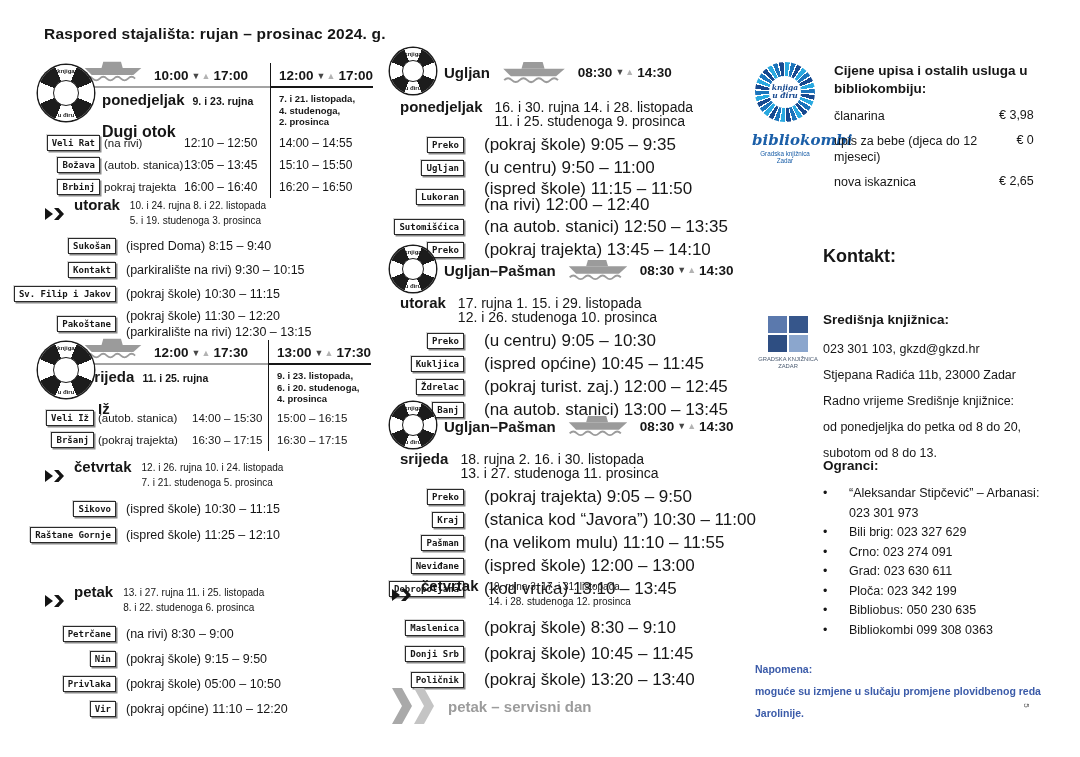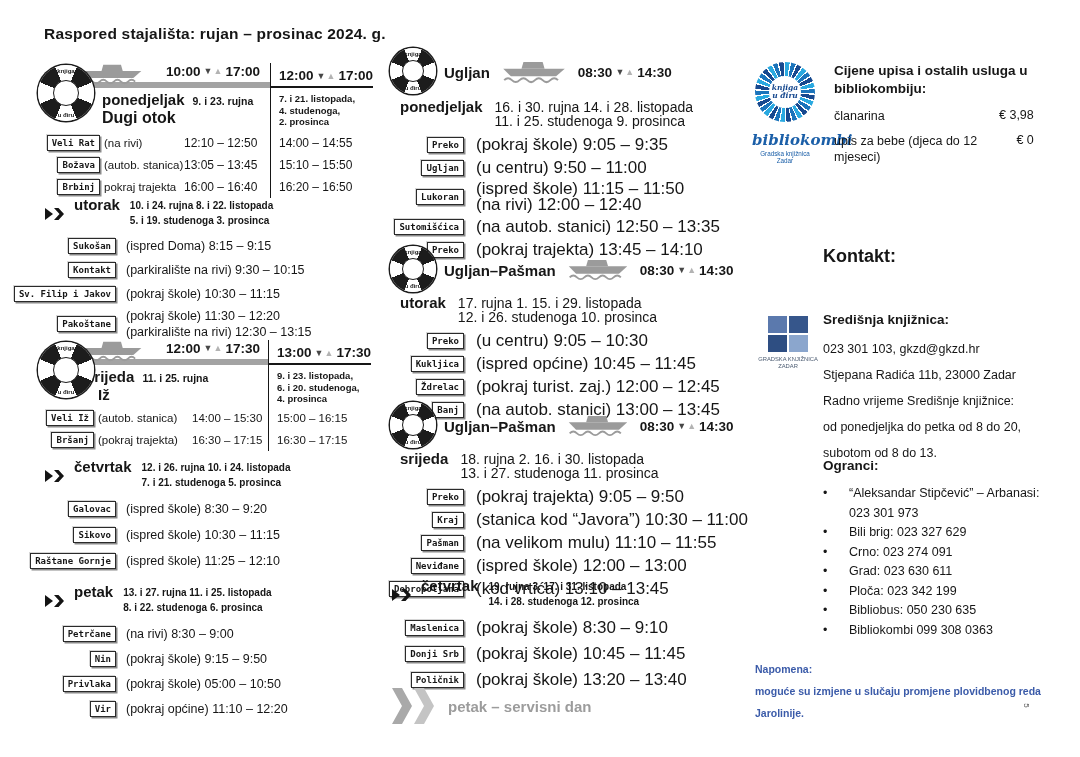--- a/index.html
+++ b/index.html
@@ -26,54 +26,54 @@
   .ferry{flex:none}
 
   .htime{font-weight:bold;font-size:13.5px;display:inline-flex;align-items:center;gap:3px;white-space:nowrap}
   .tw{font-size:9px}
   .twd{color:#474747}.twu{color:#b3b3b3;margin-left:-2px}
 
   
   .grid{display:grid}
   .mon-grid{grid-template-columns:64px 80px 86px 1fr;grid-template-rows:25px 44px 22px 22px 22px}
   .wed-grid{grid-template-columns:58px 94px 76px 1fr;grid-template-rows:25px 42px 22px 22px}
-  .hdr-main{grid-column:1/4;display:flex;gap:22px;padding-left:42px;border-bottom:6px solid #a3a3a3;padding-bottom:3px}
+  .hdr-main{grid-column:1/4;display:flex;align-items:flex-end;gap:10px;padding-left:42px;border-bottom:2px solid #a3a3a3;padding-bottom:3px}
   .hdr-t2{grid-column:4/5;border-bottom:2px solid #161616;display:flex;align-items:flex-end;padding-bottom:3px}
   .vline{border-left:1.5px solid #161616;padding-left:8px;box-sizing:border-box}
   .day-cell{grid-column:1/4;padding-left:62px;padding-top:3px}
   .wed-grid .day-cell{padding-left:46px}
   .day{font-size:15px;font-weight:bold}
   .dates-inline{font-size:10.5px;font-weight:bold;margin-left:8px}
-  .region{font-size:16px;font-weight:bold;margin-top:0}
+  .region{font-size:16px;font-weight:bold;margin-top:14px}
   .wed-grid .region{font-size:15px;padding-left:12px}
   .d2{grid-column:4/5;font-size:9.5px;font-weight:bold;line-height:11.5px;padding-top:5px}
   .stopc{display:flex;justify-content:flex-end;align-items:center;padding-right:4px}
   .stop{font-family:"DejaVu Sans Mono",monospace;font-size:9px;font-weight:bold;border:1.2px solid #2a2a2a;background:#fff;
         padding:2px 4px;white-space:nowrap;box-shadow:1.5px 1.5px 0 #8a8a8a,-1px -1px 0 #d6d6d6}
   .desc{font-size:11.5px;display:flex;align-items:center;white-space:nowrap}
   .t{font-size:12px;display:flex;align-items:center;white-space:nowrap}
   .wed-grid .t{font-size:11.5px}
 
   
   .shdr{display:flex;gap:10px;padding-left:5px;margin-bottom:6px}
   .marker{display:flex;align-items:center;gap:1px;padding-top:4px}
   .mk-tri{width:8px;height:12px;background:#141414;clip-path:polygon(0 0,100% 50%,0 100%)}
   .mk-chev{width:10px;height:12px;background:#141414;clip-path:polygon(0 0,45% 0,100% 50%,45% 100%,0 100%,55% 50%)}
-  .dates2l{font-size:10px;font-weight:bold;line-height:15px;padding-top:2px}
+  .dates2l{font-size:10px;font-weight:normal;line-height:15px;padding-top:2px}
   .srow{display:flex;gap:6px;min-height:24px;align-items:center}
   .srow .stopc{width:76px;flex:none}
   .srow .desc{font-size:12.5px}
   .dbl{flex-direction:column;align-items:flex-start;white-space:nowrap;line-height:16px}
 
   
   .mhdr{position:relative;padding-left:58px;display:flex;align-items:center;gap:10px;min-height:52px}
   .mtitle{font-size:15px;font-weight:bold;white-space:nowrap}
   .mday{display:flex;gap:12px;padding-left:14px;margin:0 0 5px}
   .mdates{font-size:14px;font-weight:normal;line-height:14px;padding-top:2px}
-  .mrow{display:flex;gap:8px;min-height:23px;align-items:center}
+  .mrow{display:flex;gap:16px;min-height:23px;align-items:center}
   .mrow .stopc{width:78px;flex:none}
   .mrow .desc{font-size:17px}
   .fnote{display:flex;align-items:center;gap:14px;color:#9c9c9c;padding-left:6px}
   .fnote .txt{font-size:15px;font-weight:bold}
   .fmk{display:flex;gap:2px}
   .fm1{width:20px;height:36px;background:#a9a9a9;clip-path:polygon(0 0,50% 0,100% 50%,50% 100%,0 100%,50% 50%)}
   .fm2{width:20px;height:36px;background:#c4c4c4;clip-path:polygon(0 0,50% 0,100% 50%,50% 100%,0 100%,50% 50%)}
 
   
   .bk-row{position:absolute;top:62px;display:flex;gap:16px;width:100%}
@@ -181,21 +181,21 @@
       <span class="day">utorak</span>
       <span class="dates2l">
           <div>10. i 24. rujna 8. i 22. listopada</div>
           <div>5. i 19. studenoga 3. prosinca</div>
         </span>
     </div>
     <div class="srow">
         <span class="stopc">
           <span class="stop">Sukošan</span>
         </span>
-        <span class="desc">(ispred Doma) 8:15 – 9:15</span>
+        <span class="desc">(ispred Doma) 8:15 – 9:40</span>
       </div>
     <div class="srow">
         <span class="stopc">
           <span class="stop">Kontakt</span>
         </span>
         <span class="desc">(parkiralište na rivi) 9:30 – 10:15</span>
       </div>
     <div class="srow">
         <span class="stopc">
           <span class="stop">Sv. Filip i Jakov</span>
@@ -271,26 +271,20 @@
           <i class="mk-chev"></i>
         </span>
       <span class="day">četvrtak</span>
       <span class="dates2l">
           <div>12. i 26. rujna 10. i 24. listopada</div>
           <div>7. i 21. studenoga 5. prosinca</div>
         </span>
     </div>
     <div class="srow" style="min-height:26px">
         <span class="stopc">
-          <span class="stop">Galovac</span>
-        </span>
-        <span class="desc">(ispred škole) 8:30 – 9:20</span>
-      </div>
-    <div class="srow" style="min-height:26px">
-        <span class="stopc">
           <span class="stop">Sikovo</span>
         </span>
         <span class="desc">(ispred škole) 10:30 – 11:15</span>
       </div>
     <div class="srow" style="min-height:26px">
         <span class="stopc">
           <span class="stop">Raštane Gornje</span>
         </span>
         <span class="desc">(ispred škole) 11:25 – 12:10</span>
       </div>
@@ -565,20 +559,24 @@
     <div class="prices">
       <div class="ph">Cijene upisa i ostalih usluga u bibliokombiju:</div>
       <div class="prow">
           <span class="plabel">članarina</span>
           <span class="pval">€ 3,98</span>
         </div>
       <div class="prow">
           <span class="plabel">upis za bebe (djeca do 12 mjeseci)</span>
           <span class="pval">€ 0</span>
         </div>
+      <div class="prow">
+          <span class="plabel">nova iskaznica</span>
+          <span class="pval">€ 2,65</span>
+        </div>
     </div>
   </div>
 
   <div class="kontakt">
     <div>Kontakt:</div>
   </div>
 
   <div class="library">
     <div class="gkz">
       <div class="gkz-grid">

